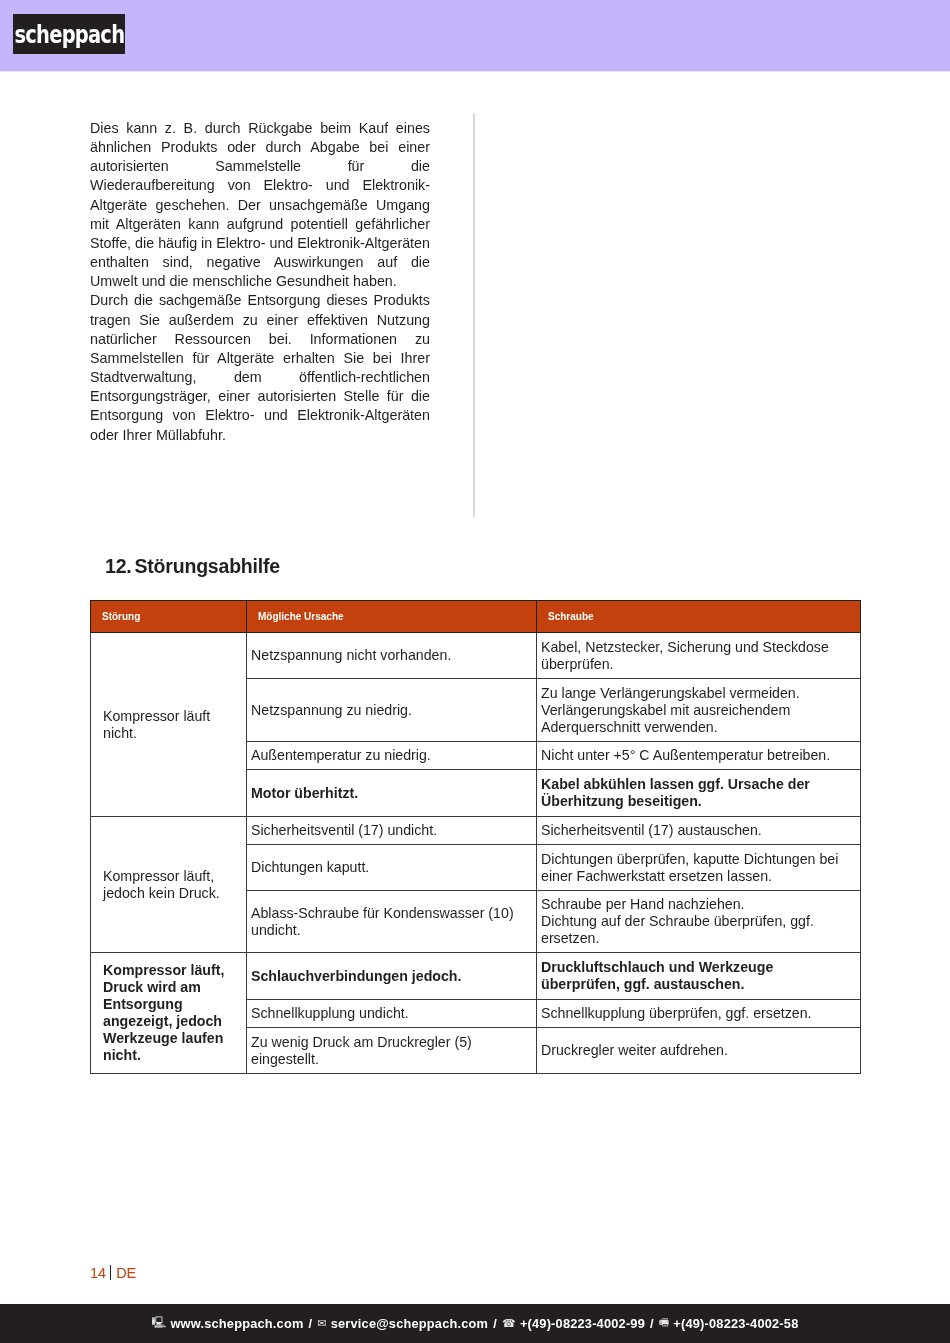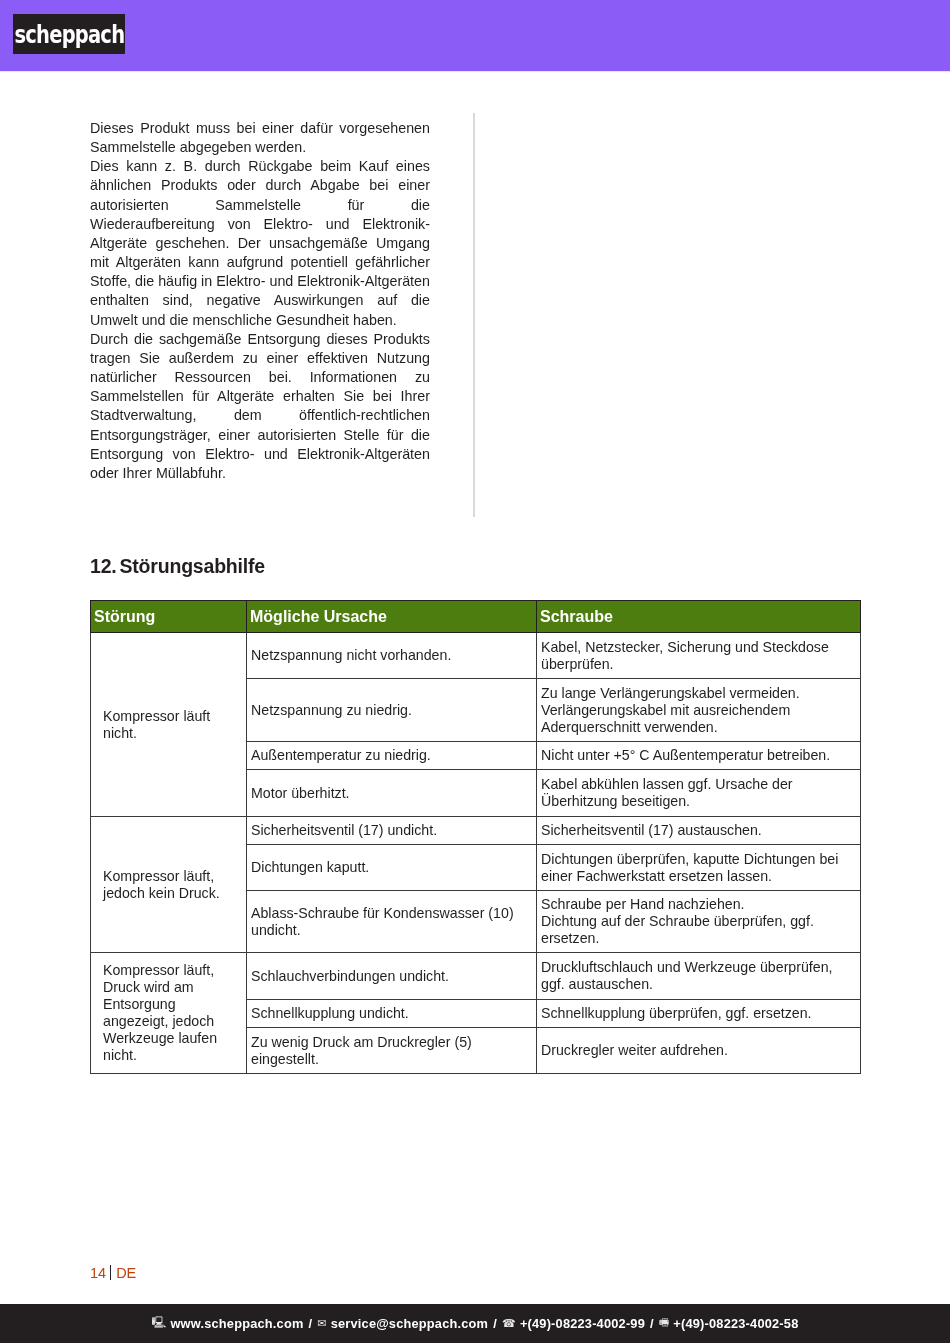--- a/index.html
+++ b/index.html
@@ -3,21 +3,21 @@
 <meta charset="utf-8">
 <style>
   html, body { margin: 0; padding: 0; }
   body {
     width: 950px; height: 1343px; position: relative; overflow: hidden;
     background: #ffffff; color: #231f20;
     font-family: "Liberation Sans", sans-serif;
   }
   .top-band {
     position: absolute; left: 0; top: 0; width: 950px; height: 71px;
-    background: #8b5cf6; border-bottom: 1px solid #e6e6e6;
+    background: #c4b5fd; border-bottom: 1px solid #e6e6e6;
   }
   .logo {
     position: absolute; left: 13px; top: 14px; width: 112px; height: 40px;
     background: #231f20; color: #ffffff;
     display: flex; align-items: center; justify-content: center;
     font-family: "DejaVu Sans", sans-serif; font-weight: bold;
     font-size: 25px; letter-spacing: -1px; line-height: 1;
     transform-origin: left center;
   }
   .logo span { display: inline-block; transform: scaleX(0.78); }
@@ -27,46 +27,46 @@
     font-size: 14.3px; line-height: 19.15px; color: #231f20;
     text-align: justify;
   }
   .intro p { margin: 0; }
   .col-divider {
     position: absolute; left: 473px; top: 113px; width: 2px; height: 404px;
     background: #d9d9d9;
   }
 
   .section-title {
-    position: absolute; left: 90px; top: 555px;
+    position: absolute; left: 105px; top: 555px;
     font-size: 19.5px; font-weight: bold; color: #231f20;
     letter-spacing: -0.2px;
     text-align: right;
   }
   .section-title .num { margin-right: 3px; }
 
   table.trouble {
     position: absolute; left: 90px; top: 600px; width: 770px;
     border-collapse: collapse; table-layout: fixed;
     font-size: 14.2px; line-height: 17px; color: #231f20;
   }
   table.trouble th {
-    background: #4d7c0f; color: #ffffff; font-weight: bold; text-align: left;
-    height: 32px; padding: 0 3px; box-sizing: border-box; font-size: 16px;
+    background: #c2410c; color: #ffffff; font-weight: bold; text-align: left;
+    height: 32px; padding: 0 11px; box-sizing: border-box; font-size: 10px;
     border: 1px solid #231f20;
   }
   table.trouble td {
     border: 1px solid #3a3a3a; padding: 4px 4px 4px 4px; vertical-align: middle;
     box-sizing: border-box;
   }
   table.trouble td.problem { padding-left: 12px; }
   .h45 { height: 46px; }
   .h63 { height: 63px; }
   .h28 { height: 28px; }
-  .h47 { height: 47px; }
+  .h47 { height: 47px; font-weight: bold; }
   .h62 { height: 62px; }
 
   .page-num {
     position: absolute; left: 90px; top: 1265px; font-size: 14.5px; color: #c2410c;
   }
   .page-num .sep {
     display: inline-block; width: 1px; height: 15px; background: #231f20;
     vertical-align: -2px; margin: 0 5px 0 4px;
   }
 
@@ -83,21 +83,20 @@
 </head>
 <body>
 
 <div class="top-band">
   <div class="logo">
     <span>scheppach</span>
   </div>
 </div>
 
 <div class="intro">
-  <p>Dieses Produkt muss bei einer dafür vorgesehenen Sammelstelle abgegeben werden.</p>
   <p>Dies kann z. B. durch Rückgabe beim Kauf eines ähnlichen Produkts oder durch Abgabe bei einer autorisierten Sammelstelle für die Wiederaufbereitung von Elektro- und Elektronik- Altgeräte geschehen. Der unsachgemäße Umgang mit Altgeräten kann aufgrund potentiell gefährlicher Stoffe, die häufig in Elektro- und Elektronik-Altgeräten enthalten sind, negative Auswirkungen auf die Umwelt und die menschliche Gesundheit haben.</p>
   <p>Durch die sachgemäße Entsorgung dieses Produkts tragen Sie außerdem zu einer effektiven Nutzung natürlicher Ressourcen bei. Informationen zu Sammelstellen für Altgeräte erhalten Sie bei Ihrer Stadtverwaltung, dem öffentlich-rechtlichen Entsorgungsträger, einer autorisierten Stelle für die Entsorgung von Elektro- und Elektronik-Altgeräten oder Ihrer Müllabfuhr.</p>
 </div>
 <div class="col-divider"></div>
 
 <div class="section-title">
   <span class="num">12.</span><span>Störungsabhilfe</span>
 </div>
 
 <table class="trouble">
@@ -144,21 +143,21 @@
     <tr class="h62">
       <td>Ablass-Schraube für Kondenswasser (10) undicht.</td>
       <td>
         <div>Schraube per Hand nachziehen.</div>
         <div>Dichtung auf der Schraube überprüfen, ggf. ersetzen.</div>
       </td>
     </tr>
 
     <tr class="h47">
       <td class="problem" rowspan="3">Kompressor läuft, Druck wird am Entsorgung angezeigt, jedoch Werkzeuge laufen nicht.</td>
-      <td>Schlauchverbindungen undicht.</td>
+      <td>Schlauchverbindungen jedoch.</td>
       <td>Druckluftschlauch und Werkzeuge überprüfen, ggf. austauschen.</td>
     </tr>
     <tr class="h28">
       <td>Schnellkupplung undicht.</td>
       <td>Schnellkupplung überprüfen, ggf. ersetzen.</td>
     </tr>
     <tr class="h45">
       <td>Zu wenig Druck am Druckregler (5) eingestellt.</td>
       <td>Druckregler weiter aufdrehen.</td>
     </tr>

